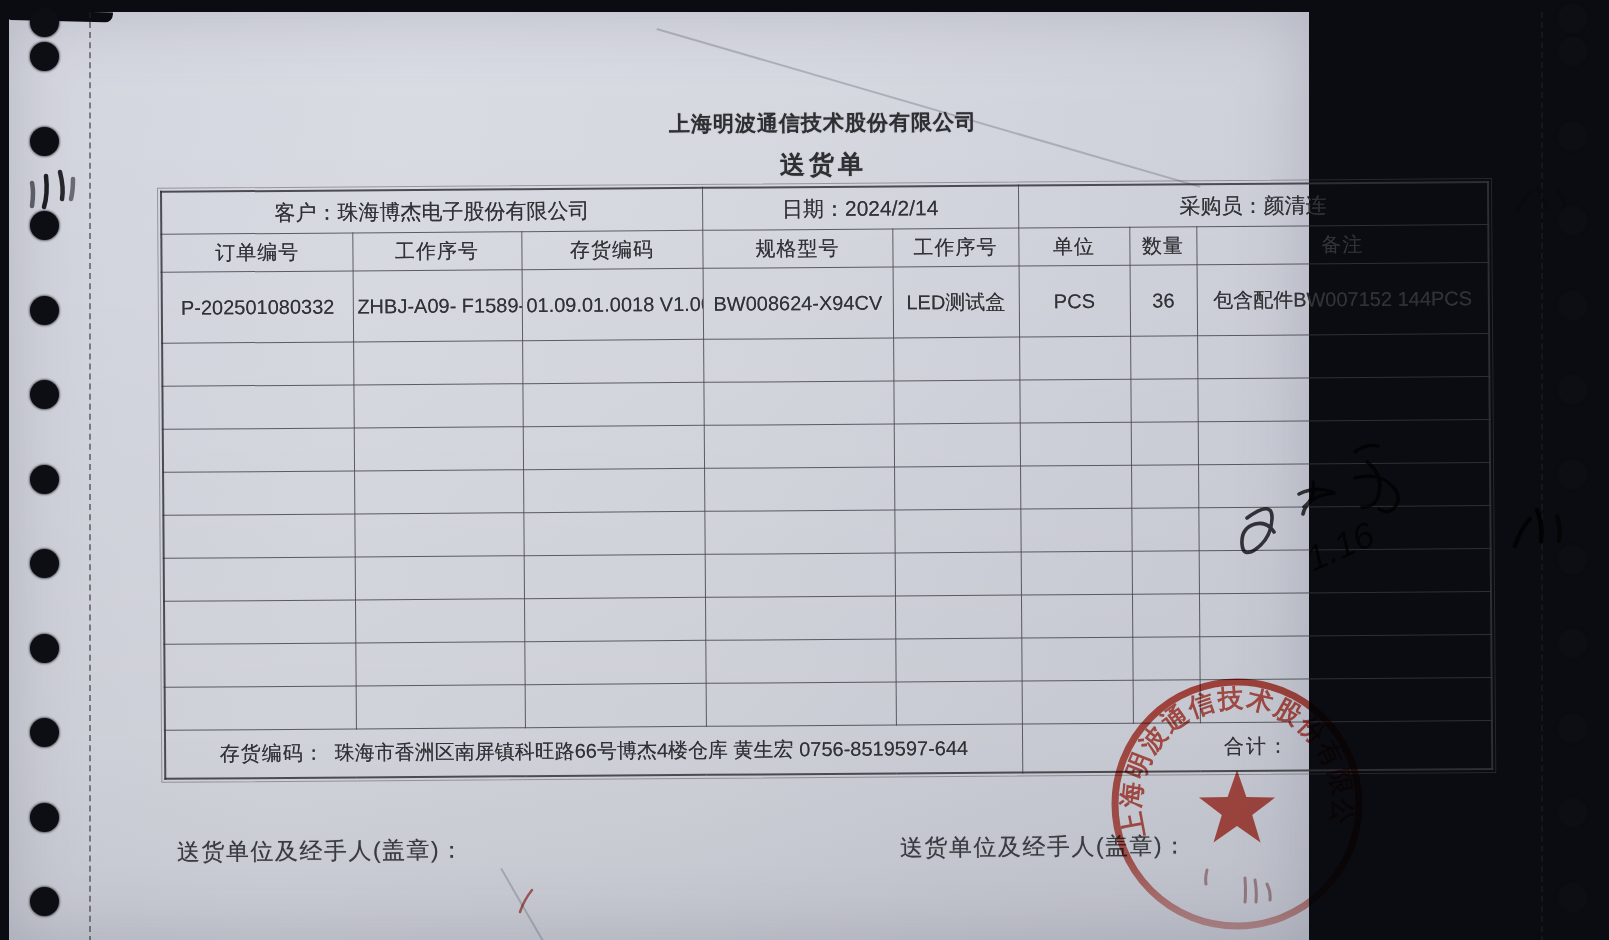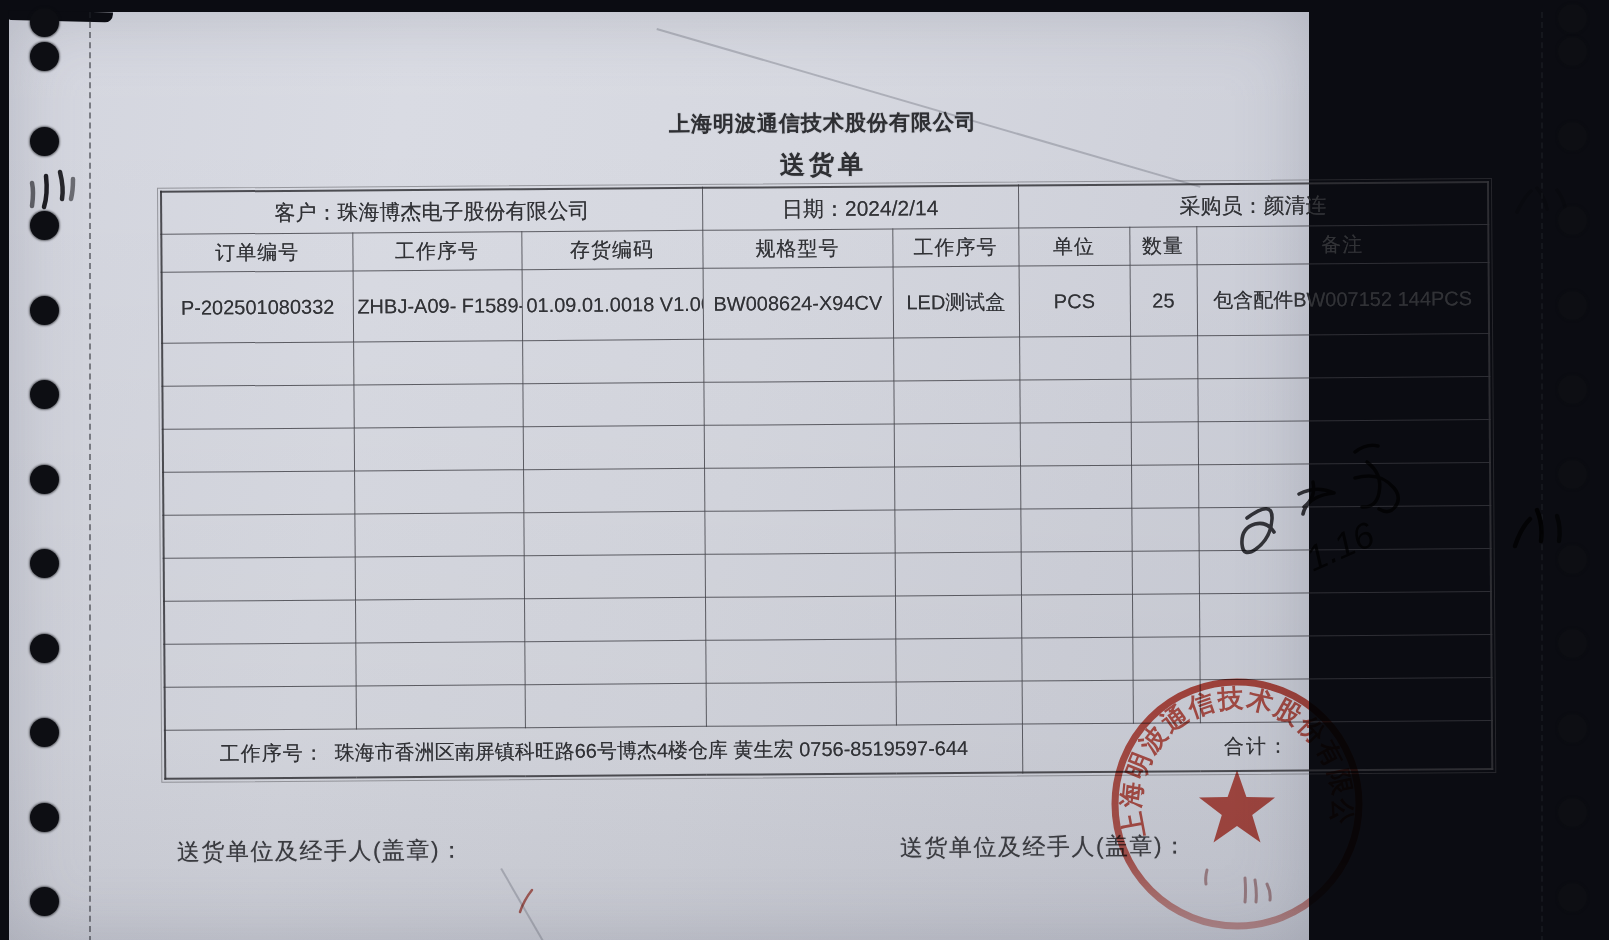--- a/index.html
+++ b/index.html
@@ -118,21 +118,21 @@
         </tr>
         <tr class="r-data">
           <td>P-202501080332</td>
           <td class="two-line">ZHBJ-A09-
 F1589-F1624</td>
           <td class="two-line">01.09.01.0018
 V1.00</td>
           <td>BW008624-X94CV</td>
           <td>LED测试盒</td>
           <td>PCS</td>
-          <td>25</td>
+          <td>36</td>
           <td>包含配件BW007152 144PCS</td>
         </tr>
         <tr class="r-empty">
               <td></td>
               <td></td>
               <td></td>
               <td></td>
               <td></td>
               <td></td>
               <td></td>
@@ -212,21 +212,21 @@
               <td></td>
               <td></td>
               <td></td>
               <td></td>
               <td></td>
               <td></td>
               <td></td>
               <td></td>
             </tr>
         <tr class="r-addr">
-          <td colspan="5" class="left-al"><span class="addr-label">工作序号：</span><span>珠海市香洲区南屏镇科旺路66号博杰4楼仓库 黄生宏 0756-8519597-644</span></td>
+          <td colspan="5" class="left-al"><span class="addr-label">存货编码：</span><span>珠海市香洲区南屏镇科旺路66号博杰4楼仓库 黄生宏 0756-8519597-644</span></td>
           <td colspan="3" class="total-cell">合计：</td>
         </tr>
       </tbody>
         </table>
     </div>
 
     <div class="sign left">送货单位及经手人(盖章)：</div>
     <div class="sign right">送货单位及经手人(盖章)：</div>
   </div>
 

